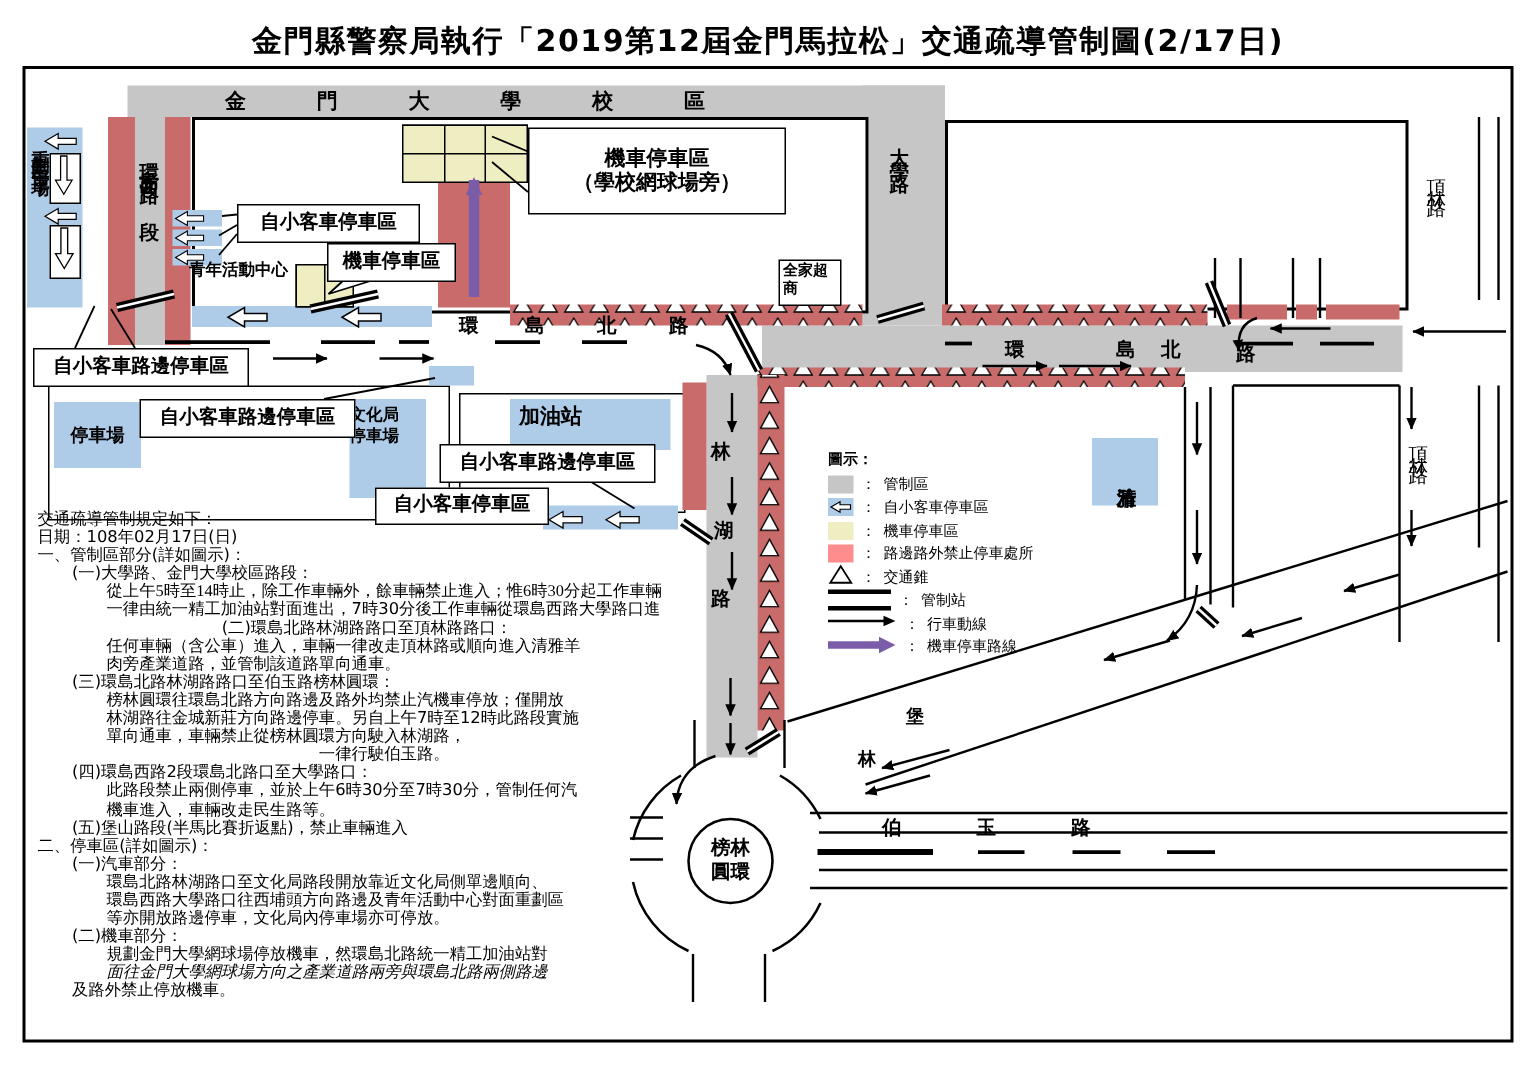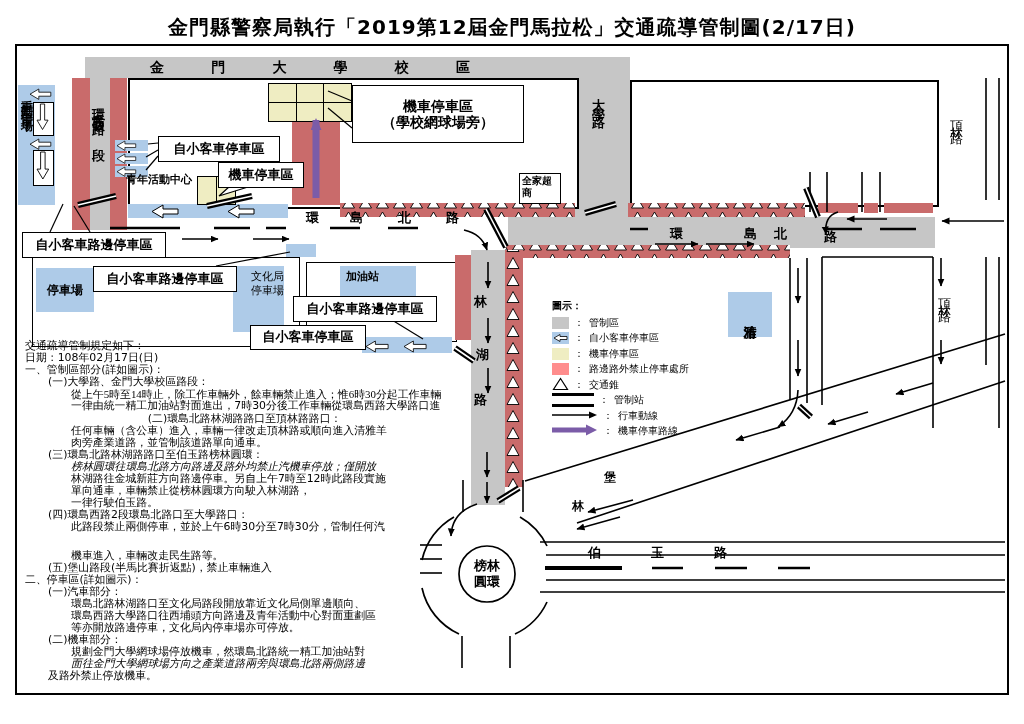--- a/index.html
+++ b/index.html
@@ -75,25 +75,25 @@
 <div class="area blue z7" style="left:115px;top:140px;width:33px;height:11px"></div>
 <div class="area blue z7" style="left:115px;top:153px;width:33px;height:11px"></div>
 <div class="area blue z7" style="left:115px;top:166px;width:33px;height:11px"></div>
 <div class="area blue z7" style="left:128px;top:204px;width:160px;height:14px"></div>
 <div class="area blue z7" style="left:286px;top:244px;width:30px;height:13px"></div>
 <div class="area white bord1 z6" style="left:32px;top:257px;width:266px;height:88px"></div>
 <div class="area white bord1 z6" style="left:306px;top:262px;width:149px;height:78px"></div>
 <div class="area blue z7" style="left:36px;top:268px;width:58px;height:44px;display:flex;align-items:center;justify-content:center;font-size:12px;font-weight:bold">
       <span>停車場</span>
     </div>
-<div class="area blue z7" style="left:233px;top:266px;width:51px;height:66px;font-size:11px;font-weight:normal;line-height:1.3;padding-top:4px;text-align:right;box-sizing:border-box">
+<div class="area blue z7" style="left:233px;top:266px;width:51px;height:66px;font-size:11px;font-weight:bold;line-height:1.3;padding-top:4px;text-align:left;box-sizing:border-box">
   <div>文化局</div>
   <div>停車場</div>
 </div>
-<div class="area blue z7" style="left:340px;top:266px;width:76px;height:34px;font-size:11px;font-weight:bold;padding:3px 12px 0 6px;box-sizing:border-box"><span>加油站</span></div>
+<div class="area blue z7" style="left:340px;top:266px;width:107px;height:34px;font-size:14px;font-weight:bold;padding:3px 12px 0 6px;box-sizing:border-box"><span>加油站</span></div>
 <div class="area blue z7" style="left:362px;top:337px;width:90px;height:16px"></div>
 <div class="area blue z7" style="left:728px;top:292px;width:44px;height:45px;display:flex;align-items:center;justify-content:center">
   <span class="v" style="font-size:13px;font-weight:bold">清雅</span>
 </div>
 <div class="area gray z5" style="left:471px;top:250px;width:34px;height:255px"></div>
 <div class="area red z6" style="left:455px;top:255px;width:16px;height:85px"></div>
 <div class="area gray z5" style="left:508px;top:217px;width:427px;height:31px"></div>
 <div class="area red z6" style="left:818px;top:203px;width:40px;height:10px"></div>
 <div class="area red z6" style="left:864px;top:203px;width:14px;height:10px"></div>
 <div class="area red z6" style="left:884px;top:203px;width:49px;height:10px"></div>
@@ -383,27 +383,27 @@
 <div class="rl" style="padding-left: 0px;">交通疏導管制規定如下：</div>
       <div class="rl" style="padding-left: 0px;">日期：108年02月17日(日)</div>
       <div class="rl" style="padding-left: 0px;">一、管制區部分(詳如圖示)：</div>
       <div class="rl" style="padding-left: 23px;">(一)大學路、金門大學校區路段：</div>
       <div class="rl" style="padding-left: 46px; font-family: Liberation Serif, serif;">從上午5時至14時止，除工作車輛外，餘車輛禁止進入；惟6時30分起工作車輛</div>
       <div class="rl" style="padding-left: 46px;">一律由統一精工加油站對面進出，7時30分後工作車輛從環島西路大學路口進</div>
       <div class="rl" style="padding-left: 23px; text-align: center;">(二)環島北路林湖路路口至頂林路路口：</div>
       <div class="rl" style="padding-left: 46px;">任何車輛（含公車）進入，車輛一律改走頂林路或順向進入清雅羊</div>
       <div class="rl" style="padding-left: 46px;">肉旁產業道路，並管制該道路單向通車。</div>
       <div class="rl" style="padding-left: 23px;">(三)環島北路林湖路路口至伯玉路榜林圓環：</div>
-      <div class="rl" style="padding-left: 46px; font-style: italic;">榜林圓環往環島北路方向路邊及路外均禁止汽機車停放；僅開放</div>
+      <div class="rl" style="padding-left: 46px;">榜林圓環往環島北路方向路邊及路外均禁止汽機車停放；僅開放</div>
       <div class="rl" style="padding-left: 46px;">林湖路往金城新莊方向路邊停車。另自上午7時至12時此路段實施</div>
       <div class="rl" style="padding-left: 46px;">單向通車，車輛禁止從榜林圓環方向駛入林湖路，</div>
-      <div class="rl" style="padding-left: 46px;">一律行駛伯玉路。</div>
+      <div class="rl" style="padding-left: 46px; text-align: center;">一律行駛伯玉路。</div>
       <div class="rl" style="padding-left: 23px;">(四)環島西路2段環島北路口至大學路口：</div>
       <div class="rl" style="padding-left: 46px;">此路段禁止兩側停車，並於上午6時30分至7時30分，管制任何汽</div>
-      <div class="rl" style="padding-left: 46px; margin-top: 16px;">機車進入，車輛改走民生路等。</div>
+      <div class="rl" style="padding-left: 46px;">機車進入，車輛改走民生路等。</div>
       <div class="rl" style="padding-left: 23px;">(五)堡山路段(半馬比賽折返點)，禁止車輛進入</div>
       <div class="rl" style="padding-left: 0px;">二、停車區(詳如圖示)：</div>
       <div class="rl" style="padding-left: 23px;">(一)汽車部分：</div>
       <div class="rl" style="padding-left: 46px;">環島北路林湖路口至文化局路段開放靠近文化局側單邊順向、</div>
       <div class="rl" style="padding-left: 46px;">環島西路大學路口往西埔頭方向路邊及青年活動中心對面重劃區</div>
       <div class="rl" style="padding-left: 46px;">等亦開放路邊停車，文化局內停車場亦可停放。</div>
       <div class="rl" style="padding-left: 23px;">(二)機車部分：</div>
       <div class="rl" style="padding-left: 46px;">規劃金門大學網球場停放機車，然環島北路統一精工加油站對</div>
       <div class="rl" style="padding-left: 46px; font-style: italic;">面往金門大學網球場方向之產業道路兩旁與環島北路兩側路邊</div>
       <div class="rl" style="padding-left: 23px;">及路外禁止停放機車。</div>

